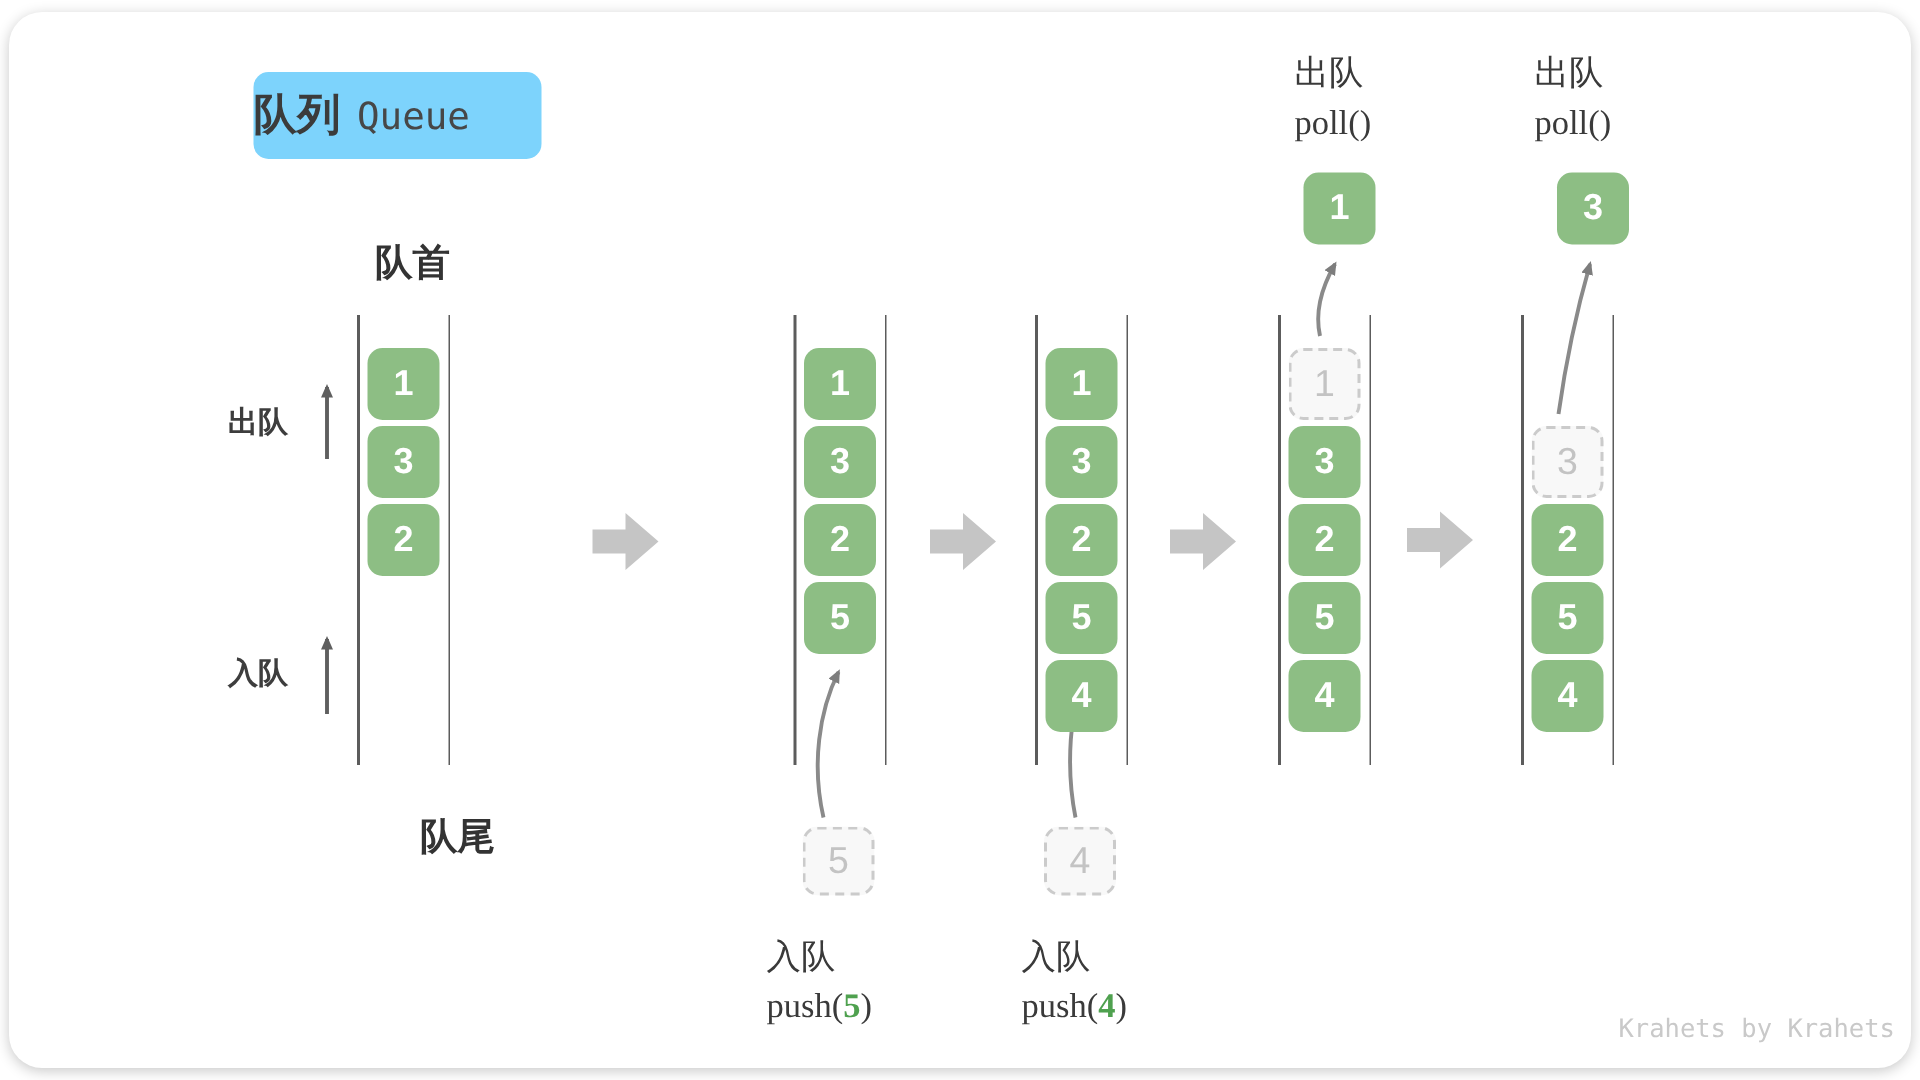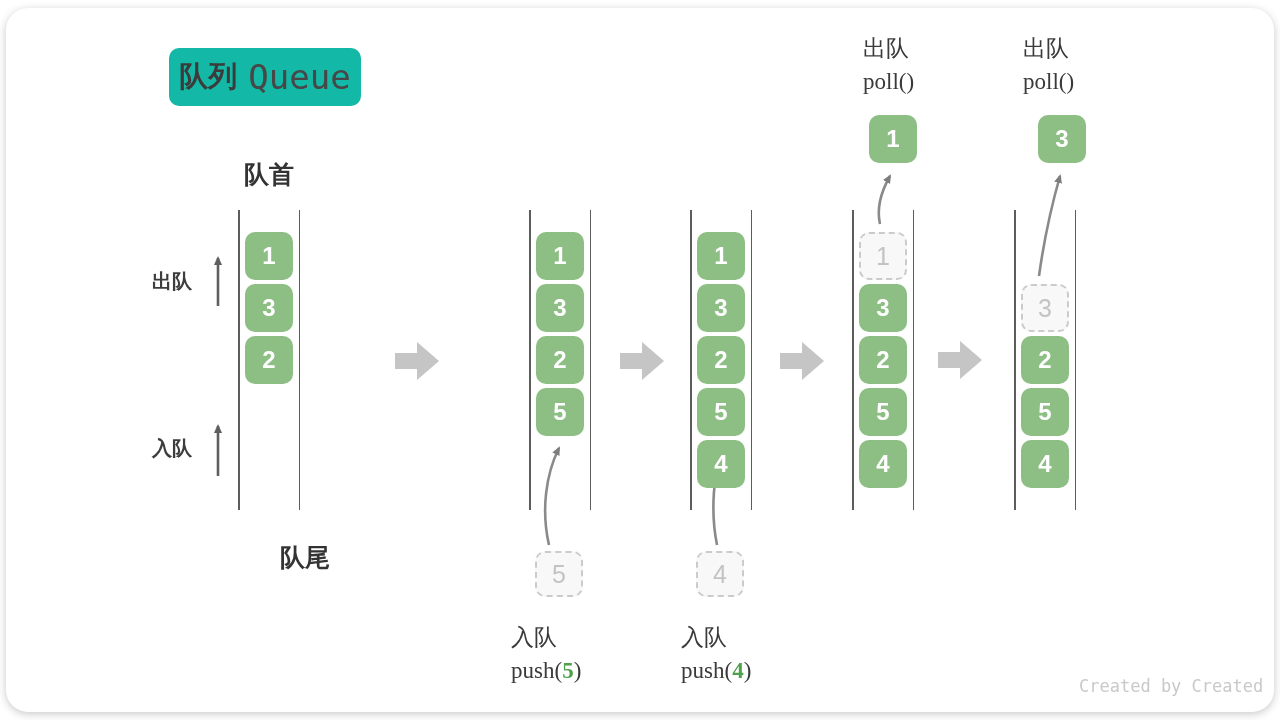--- a/index.html
+++ b/index.html
@@ -6,29 +6,29 @@
   body{font-family:"Liberation Sans","DejaVu Sans",sans-serif;}
   .card{
     position:relative;width:1268px;height:704px;margin:8px auto;
     background:#ffffff;border-radius:22px;
     box-shadow:0 2px 9px rgba(0,0,0,0.22);
     overflow:hidden;
   }
   
   .title-badge{
     position:absolute;left:163px;top:40px;width:192px;height:58px;
-    background:#14b8a6;border-radius:10px;
-    display:flex;align-items:center;justify-content:center;gap:11px;
+    background:#7dd3fc;border-radius:10px;
+    display:flex;align-items:center;gap:11px;
   }
   .title-zh{font-size:29px;font-weight:700;color:#3b3b3b;}
-  .title-en{font-family:"DejaVu Sans Mono",monospace;font-size:34px;color:#474747;}
+  .title-en{font-family:"DejaVu Sans Mono",monospace;font-size:25px;color:#474747;}
 
   
   .lbl{position:absolute;color:#333333;}
-  .lbl-front{left:232px;top:150px;width:62px;text-align:center;font-size:25px;font-weight:700;}
+  .lbl-front{left:232px;top:150px;width:62px;text-align:right;font-size:25px;font-weight:700;}
   .lbl-rear{left:232px;top:533px;width:62px;text-align:center;font-size:25px;font-weight:700;margin-left:36px;}
   .lbl-side{font-size:20px;font-weight:700;color:#3d3d3d;}
   .lbl-deq{left:146px;top:260px;}
   .lbl-enq{left:146px;top:427px;}
 
   
   .queue{position:absolute;top:202px;width:62px;height:300px;}
   .q0{left:232px;} .q1{left:523px;} .q2{left:684px;} .q3{left:846px;} .q4{left:1008px;}
   .wall{position:absolute;top:0;width:1.5px;height:300px;background:#5c5c5c;}
   .wall-l{left:0;} .wall-r{right:0;}
@@ -178,14 +178,14 @@
 
   <div class="anno anno-push-0">
     <div class="action">入队</div>
     <div class="code"><span>push(</span><span class="arg">5</span><span>)</span></div>
   </div>
   <div class="anno anno-push-1">
     <div class="action">入队</div>
     <div class="code"><span>push(</span><span class="arg">4</span><span>)</span></div>
   </div>
 
-  <div class="watermark">Created by Created</div>
+  <div class="watermark">Krahets by Krahets</div>
 </div>
 
 </body></html>

